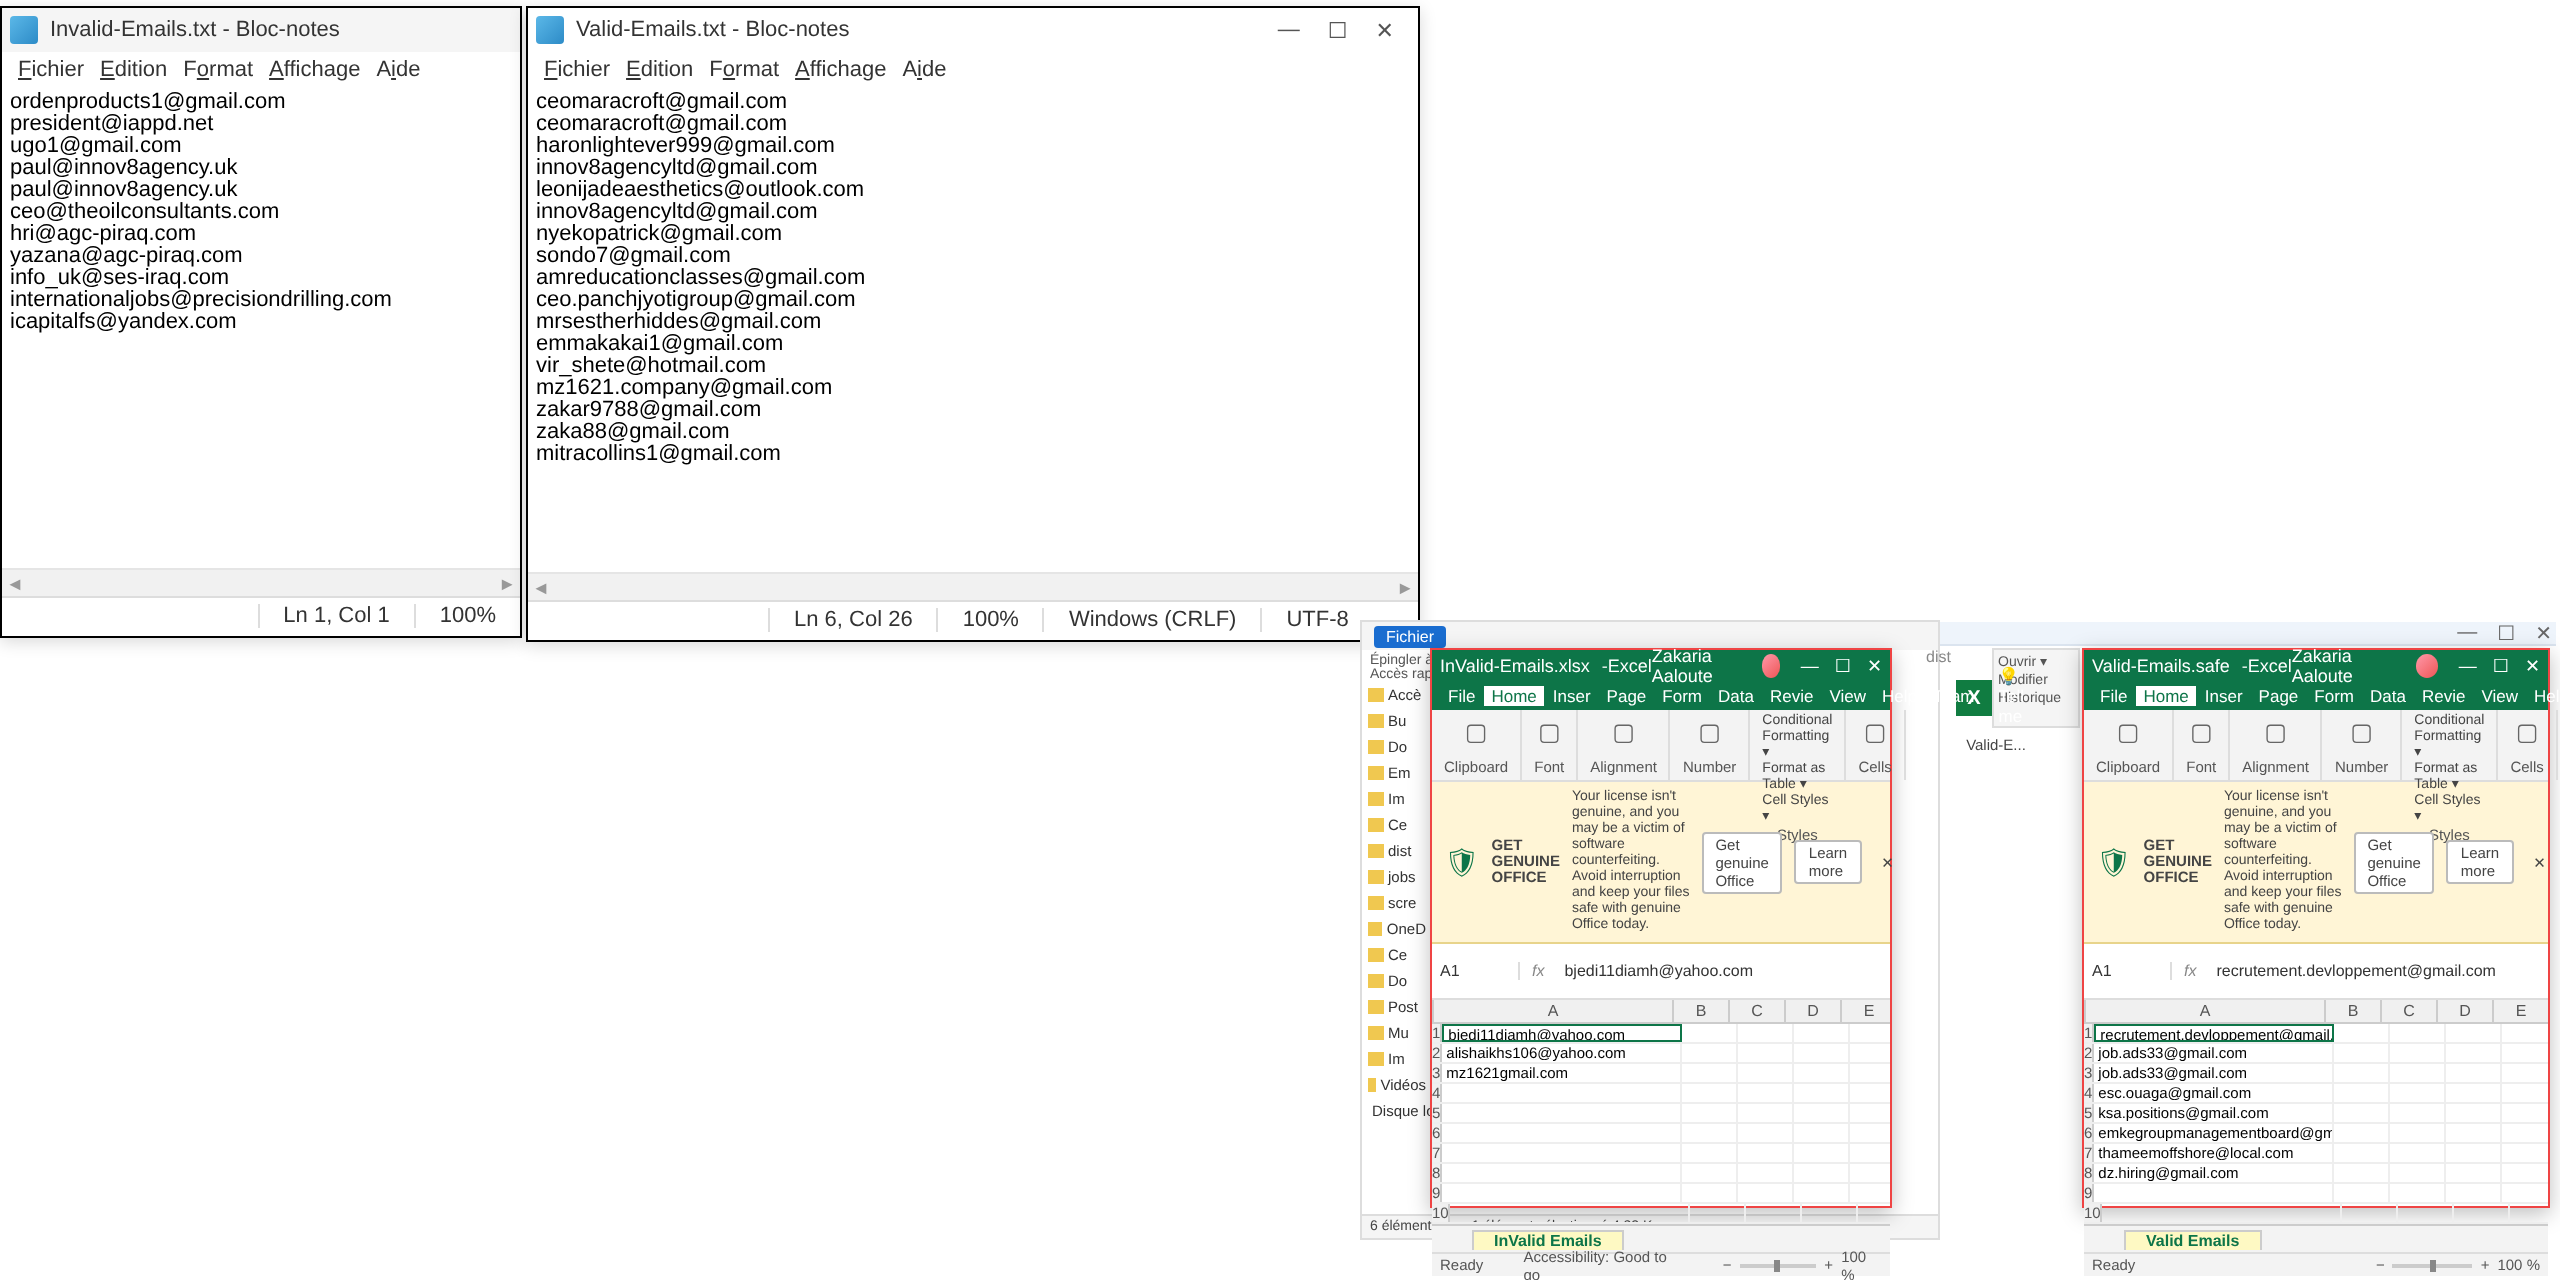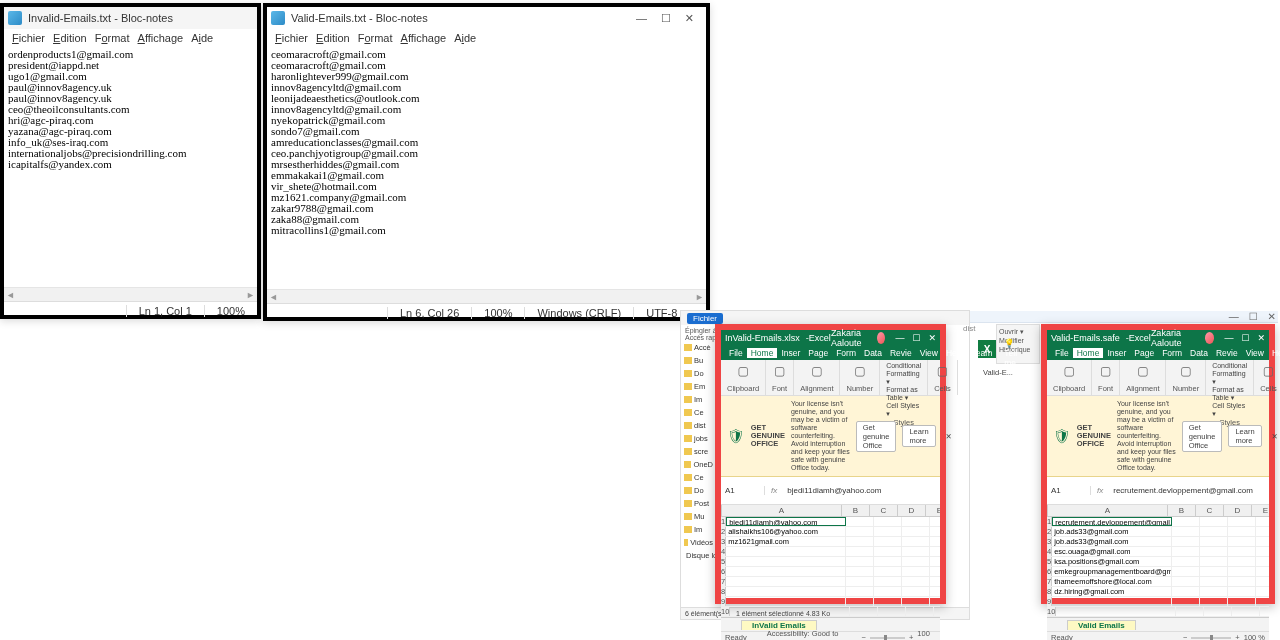--- a/index.html
+++ b/index.html
@@ -1,35 +1,35 @@
 <!DOCTYPE html>
 <html><head>
 <meta charset="utf-8">
 <style>
 *{box-sizing:border-box;margin:0;padding:0;font-family:"Segoe UI",Tahoma,sans-serif}
 body{width:1280px;height:640px;background:#fff;position:relative;overflow:hidden}
-.notepad{position:absolute;background:#fff;border:4px solid #000000;box-shadow:0 2px 8px rgba(0,0,0,.15)}
+.notepad{position:absolute;background:#fff;border:1px solid #000000;box-shadow:0 2px 8px rgba(0,0,0,.15)}
 .np-title{height:22px;background:#fff;display:flex;align-items:center;padding:0 4px;font-size:11px;color:#333}
 .np-title.inactive{background:#f5f5f5}
 .np-icon{width:14px;height:14px;background:linear-gradient(135deg,#5bb8e8,#2d8bc7);margin-right:6px;border-radius:2px}
 .np-controls{margin-left:auto;display:flex;gap:14px;padding-right:8px;color:#555}
 .np-controls span{cursor:pointer;font-size:11px}
 .np-menu{height:18px;display:flex;gap:4px;padding:0 6px;font-size:11px;color:#333;align-items:center}
 .np-menu span{cursor:pointer;padding:0 2px}
 .np-menu span u{text-decoration:underline}
-.np-body{font-family:Liberation Serif, serif;font-size:11px;line-height:11px;padding:2px 4px;color:#000;overflow:auto;white-space:pre}
+.np-body{font-family:Liberation Sans, sans-serif;font-size:11px;line-height:11px;padding:2px 4px;color:#000;overflow:auto;white-space:pre}
 .np-status{height:18px;border-top:1px solid #ddd;display:flex;font-size:11px;color:#333;align-items:center}
 .np-status .cell{padding:0 12px;border-left:1px solid #ddd}
 .np-scroll-h{height:14px;background:#f1f1f1;border-top:1px solid #e5e5e5;display:flex;align-items:center;justify-content:space-between;padding:0 2px;color:#999;font-size:9px}
 #np1{left:0;top:3px;width:261px;height:316px}
 #np2{left:263px;top:3px;width:447px;height:318px}
 #np1 .np-body{height:240px}
 #np2 .np-body{height:242px}
 
-.excel{position:absolute;border:6px solid #ef4444;background:#fff;box-shadow:0 3px 10px rgba(0,0,0,.25);font-size:9px}
+.excel{position:absolute;border:1px solid #ef4444;background:#fff;box-shadow:0 3px 10px rgba(0,0,0,.25);font-size:9px}
 .ex-titlebar{height:16px;background:#0d7548;color:#fff;display:flex;align-items:center;padding:0 4px;font-size:9px}
 .ex-titlebar .fname{flex:0 0 auto}
 .ex-titlebar .app{margin-left:6px;opacity:.9}
 .ex-titlebar .user{margin-left:auto;display:flex;align-items:center;gap:4px}
 .ex-titlebar .avatar{width:12px;height:12px;background:linear-gradient(135deg,#f9a,#e55);border-radius:50%}
 .ex-titlebar .winbtns{display:flex;gap:8px;margin-left:10px;font-size:9px}
 .ex-tabs{height:14px;background:#0d7548;display:flex;padding-left:4px;font-size:8.5px;color:#fff;align-items:center}
 .ex-tabs span{padding:0 4px;cursor:pointer}
 .ex-tabs span.active{background:#ffffff;color:#0d7548}
 .ex-tabs .tell{margin-left:4px;display:flex;align-items:center;gap:2px}

